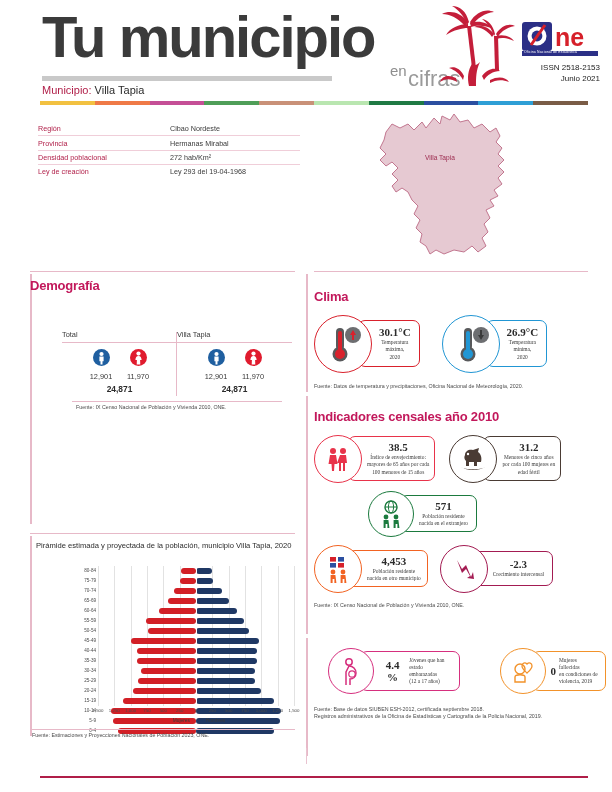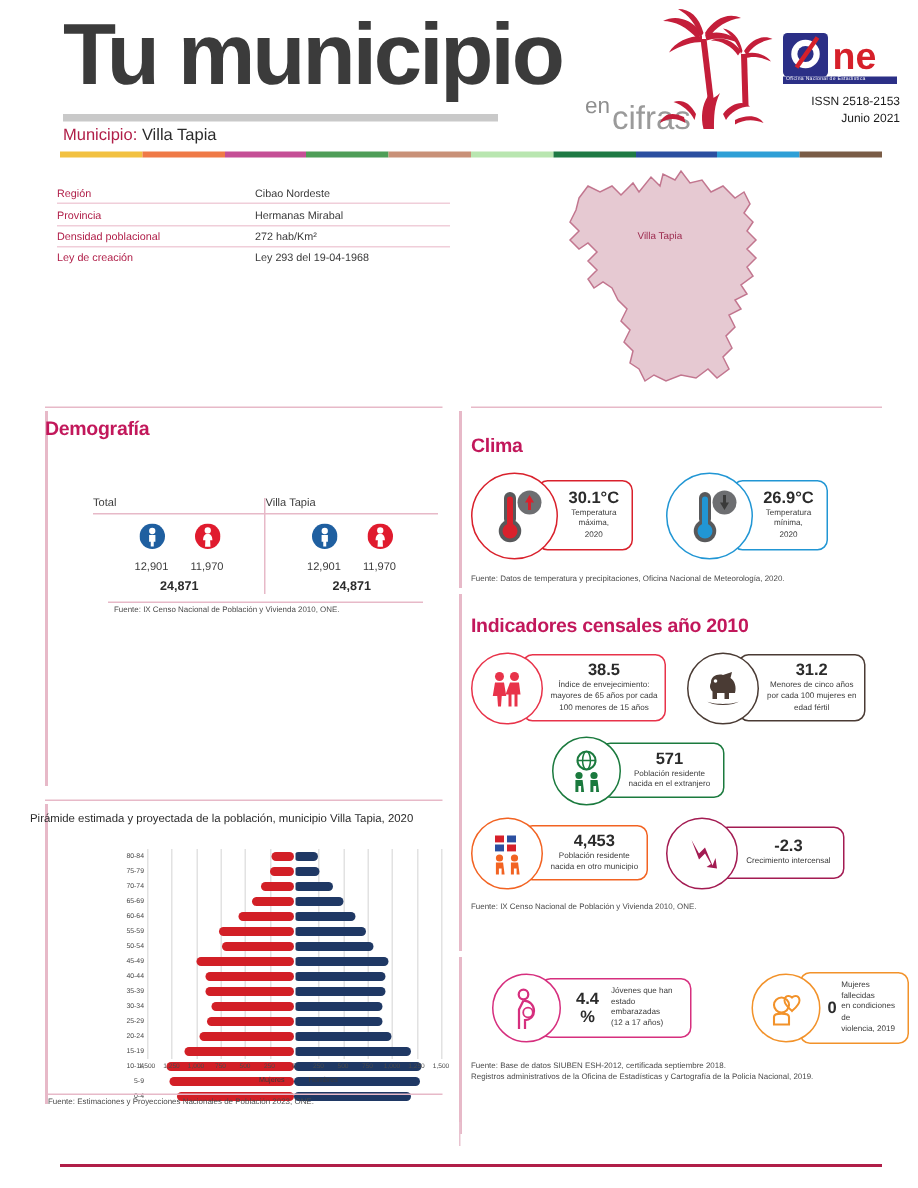--- a/index.html
+++ b/index.html
@@ -75,21 +75,21 @@
   .dt-pair{display:flex;justify-content:center;gap:20px;padding-top:6px;}
   .person{width:17px;text-align:center;}
   .p-num{font-size:7.4px;color:#3a3a3a;margin-top:2px;text-align:center;width:30px;margin-left:-6.5px;}
   .dt-total{text-align:center;font-size:8.4px;font-weight:bold;color:#2b2b2b;padding-top:3px;}
   .demo-vline{position:absolute;left:176px;top:332px;width:1px;height:64px;background:#e7b9c8;}
   .demo-srcrule{position:absolute;left:72px;top:401px;width:210px;height:1px;background:#e7b9c8;}
   .demo-source{position:absolute;left:76px;top:404px;}
 
   
   .pyr-rule{position:absolute;left:30px;top:533px;width:265px;height:1.3px;background:#e7b9c8;}
-  .pyr-title{position:absolute;left:20px;top:541px;width:268px;font-size:7.6px;color:#2b2b2b;line-height:10px;}
+  .pyr-title{position:absolute;left:36px;top:541px;width:268px;font-size:7.6px;color:#2b2b2b;line-height:10px;}
   .pyr{position:absolute;left:36px;top:566px;width:262px;height:150px;}
   .pyr-plot{position:absolute;left:62px;top:0;width:196px;height:140px;}
   .gridline{position:absolute;top:0;width:1px;height:140px;background:#e2e2e2;}
   .axisline{position:absolute;top:0;width:1px;height:140px;background:#ffffff;z-index:3;}
   .prow{position:relative;height:10px;}
   .agelab{position:absolute;left:0;width:58px;text-align:right;font-size:4.6px;color:#4a4a4a;line-height:10px;}
   .bar{position:absolute;height:6.4px;top:1.8px;border-radius:3.2px;}
   .bar.f{background:#d21f26;}
   .bar.m{background:#1f3864;}
   .pyr-axis{position:absolute;left:62px;top:142px;width:196px;height:9px;}
@@ -102,20 +102,21 @@
   .clima{position:absolute;left:314px;top:278px;width:290px;}
   .cards-row{display:flex;gap:24px;margin-top:10px;}
   .kpi{position:relative;display:flex;align-items:center;}
   .kpi-bubble{
     position:relative;z-index:2;border-radius:50%;background:#fff;
     display:flex;align-items:center;justify-content:center;flex:none;
   }
   .kpi-box{
     border-radius:7px;background:#fff;margin-left:-14px;padding:5px 8px 5px 20px;
     text-align:center;
+    font-family:Liberation Serif, serif;
   }
   .kpi-num{font-size:11px;font-weight:bold;color:#2b2b2b;line-height:13px;}
   .kpi-txt{font-size:5.4px;color:#3a3a3a;line-height:7.2px;}
 
   .censal{position:absolute;left:314px;top:398px;width:292px;}
   .genero{position:absolute;left:314px;top:640px;width:292px;}
 
   .inline-kpi{display:flex;align-items:center;justify-content:center;gap:3px;}
   .inline-num{font-size:11px;font-weight:bold;color:#2b2b2b;}
   .inline-txt{font-size:5.4px;color:#3a3a3a;line-height:7.2px;text-align:left;}

